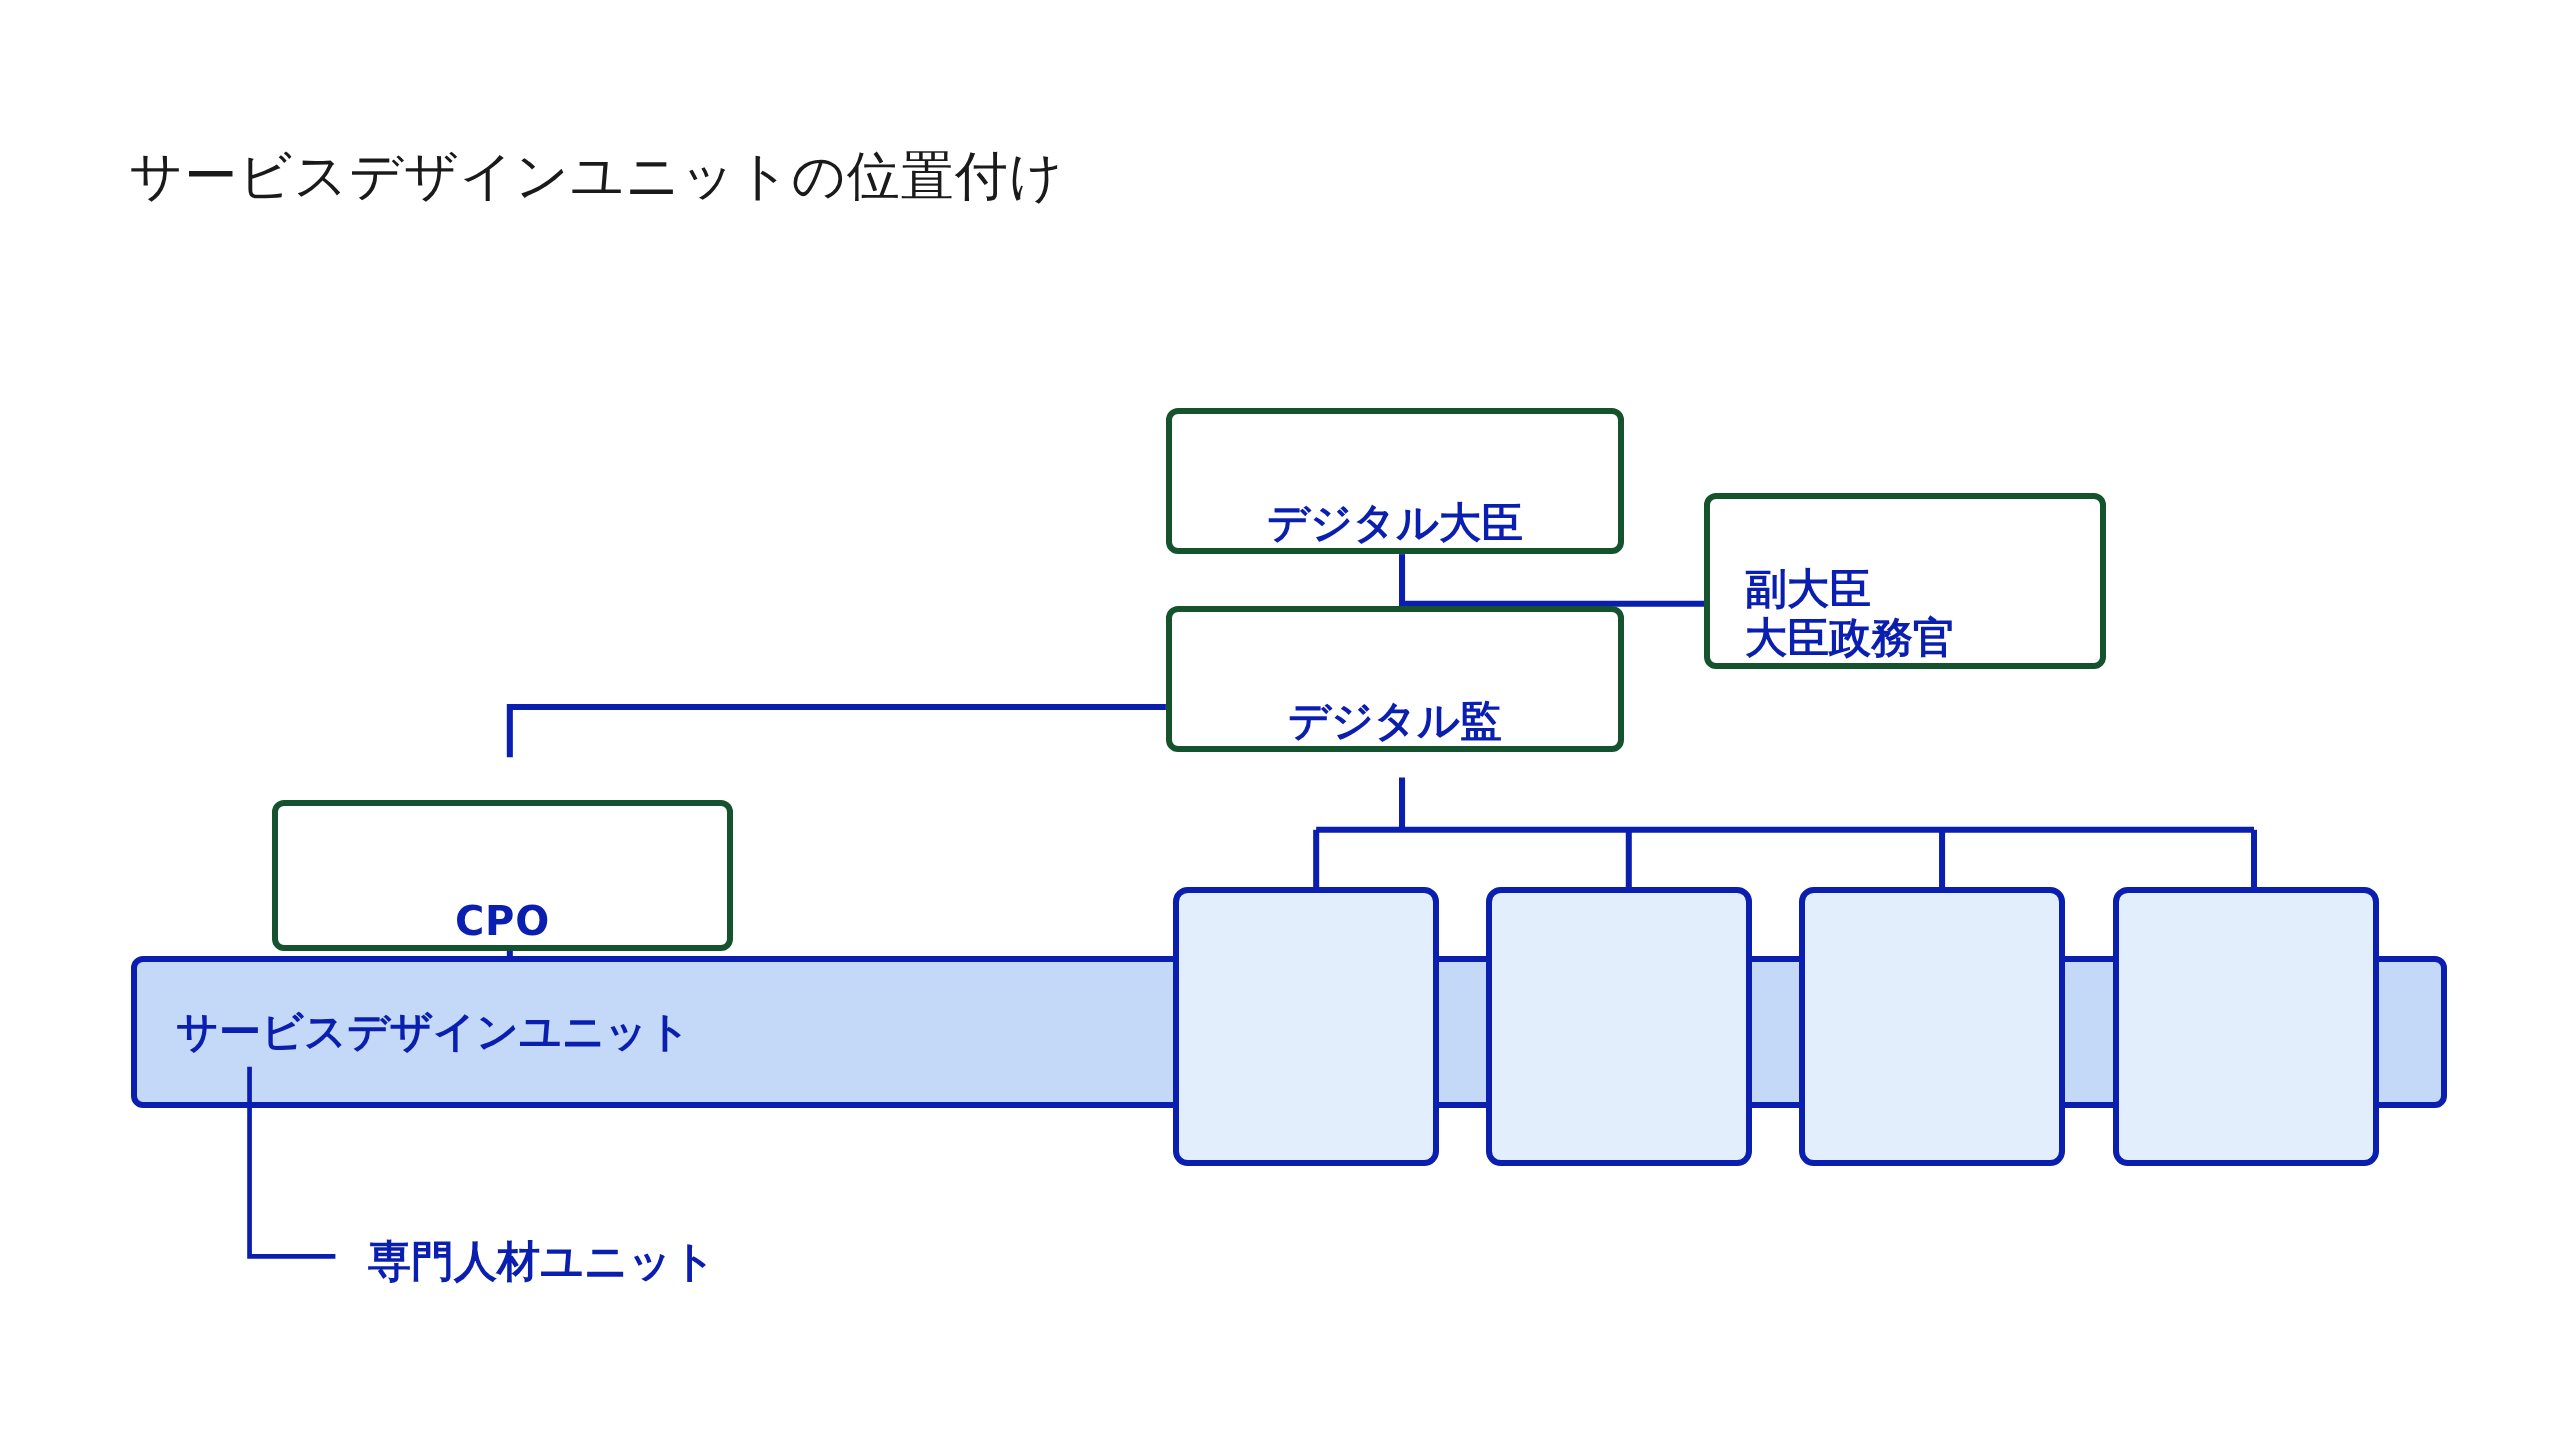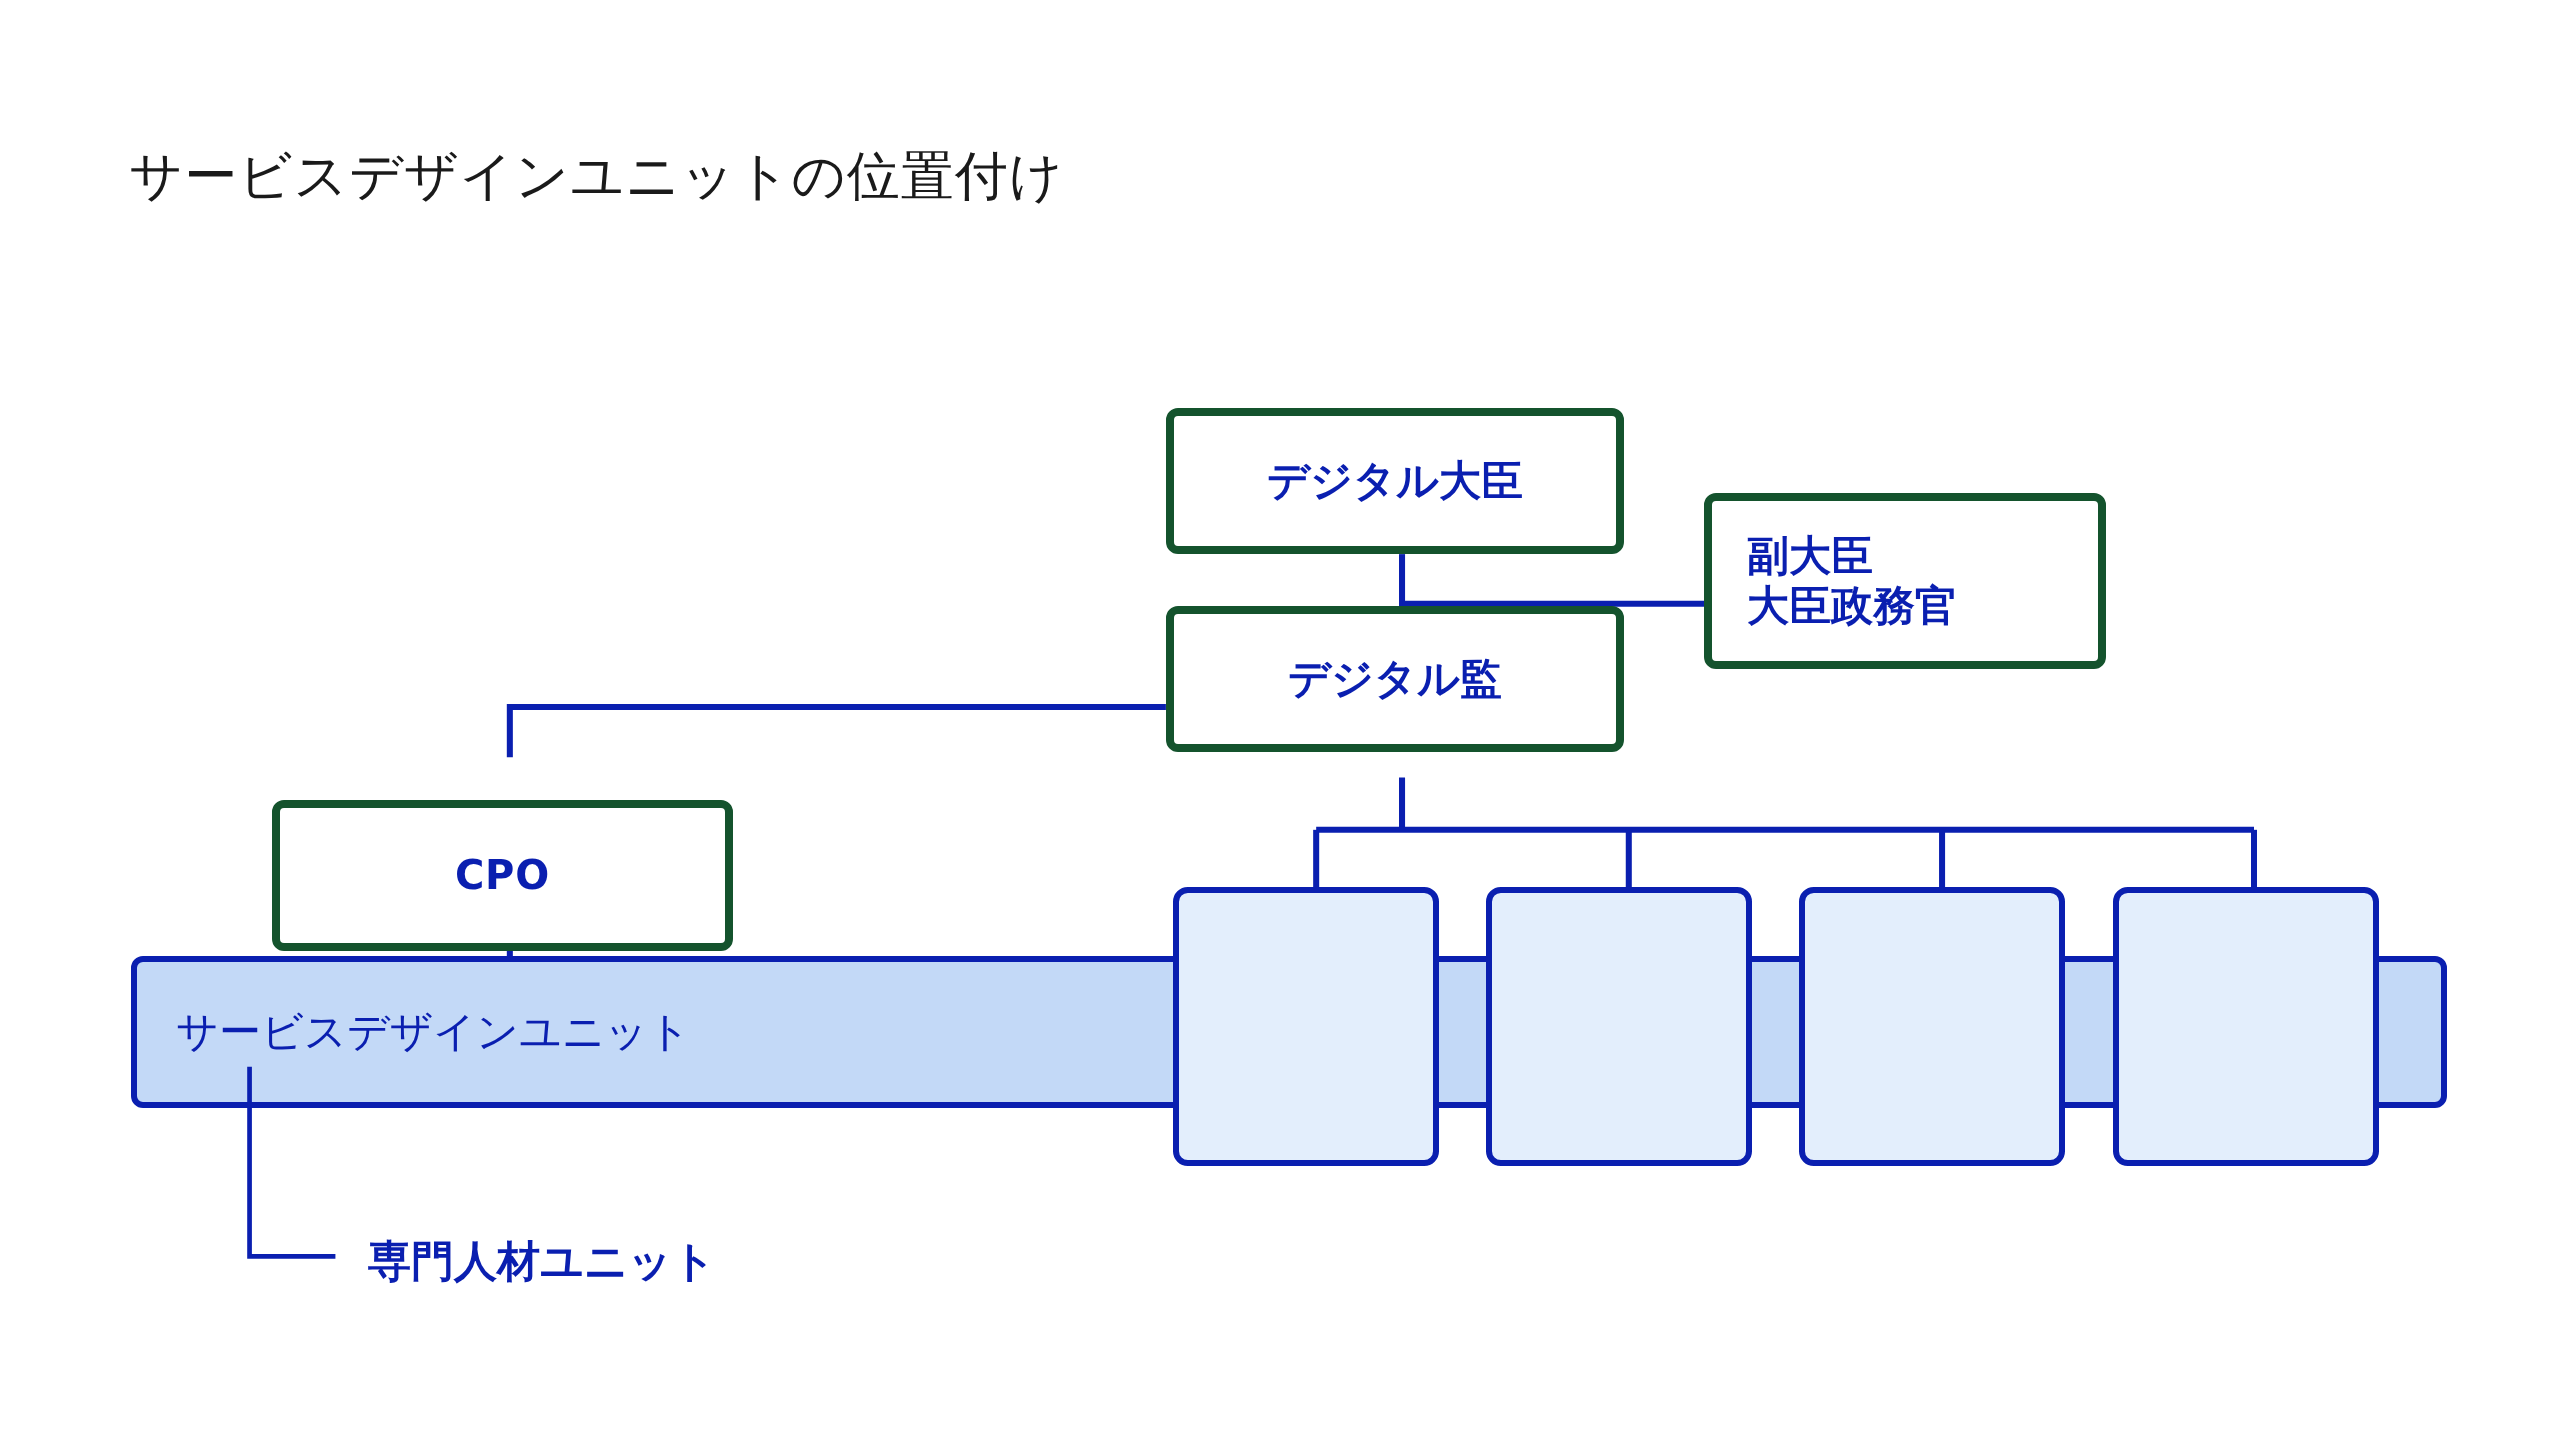--- a/index.html
+++ b/index.html
@@ -25,25 +25,25 @@
   svg.wires{position:absolute;left:0;top:0;width:2576px;height:1449px;overflow:visible;}
   svg.wires path, svg.wires line{
     fill:none;stroke:#0a1fb0;stroke-width:9;stroke-linecap:butt;
   }
   svg.wires .thin{stroke-width:7;}
 
   
   .node{
     position:absolute;
     box-sizing:border-box;
-    border:8px solid #14532d;
+    border:6px solid #14532d;
     border-radius:12px;
     background:#ffffff;
     display:flex;
-    align-items:center;
+    align-items:flex-end;
     justify-content:center;
     color:#0a1fb0;
     font-weight:bold;
     line-height:1.18;
   }
   .node .label{
     font-size:42px;
     font-weight:bold;
     color:#0a1fb0;
     white-space:pre-line;
@@ -68,21 +68,21 @@
     border:6px solid #0a1fb0;
     border-radius:12px;
     background:#c3d9f7;
     z-index:2;
   }
   #band .band-label{
     position:absolute;
     left:39px; top:50%;
     transform:translateY(-50%);
     font-size:42px;
-    font-weight:normal;
+    font-weight:bold;
     color:#0a1fb0;
     white-space:nowrap;
   }
 
   
   .unitbox{
     position:absolute;
     top:887px;
     height:279px;
     box-sizing:border-box;

